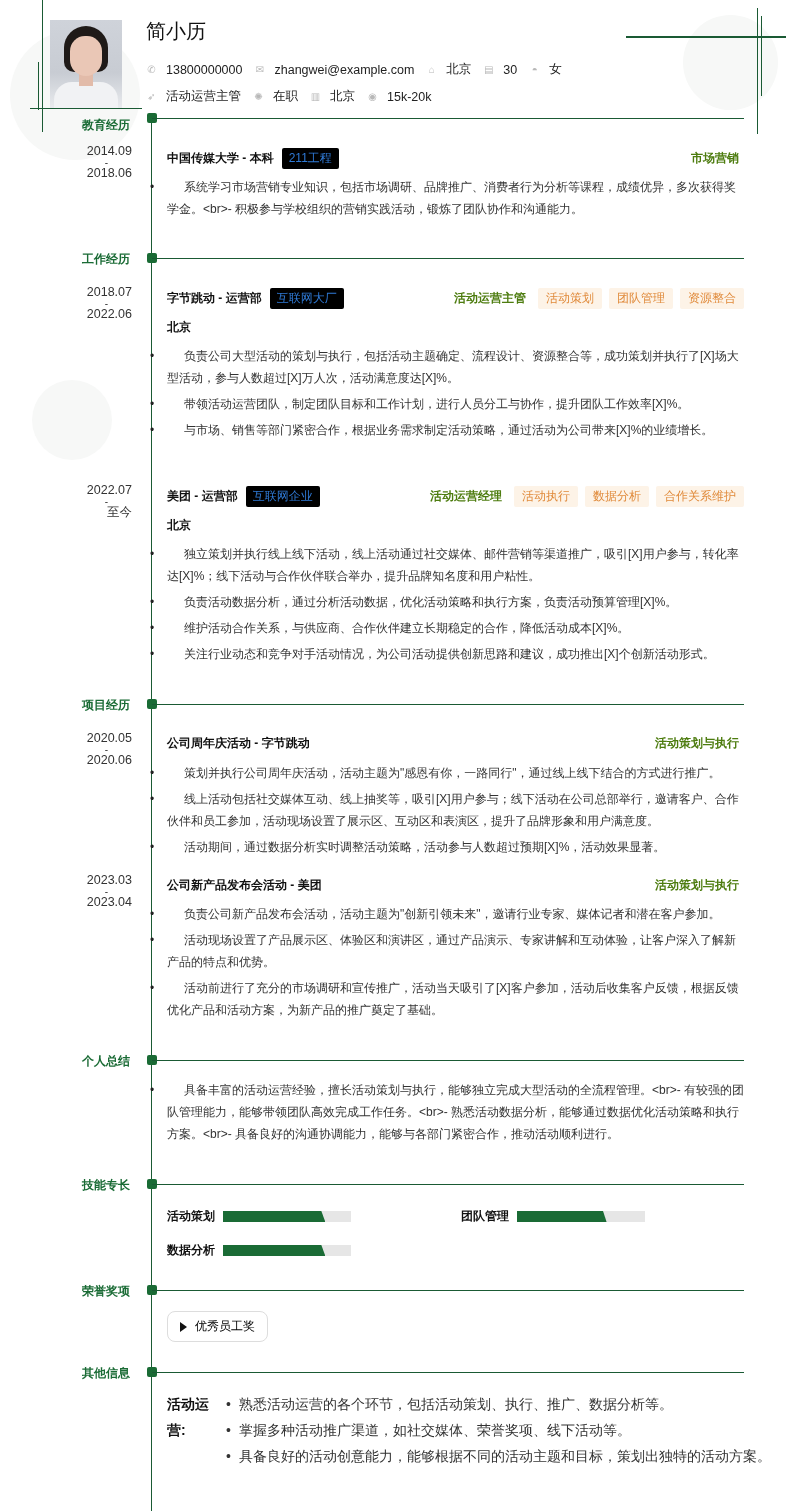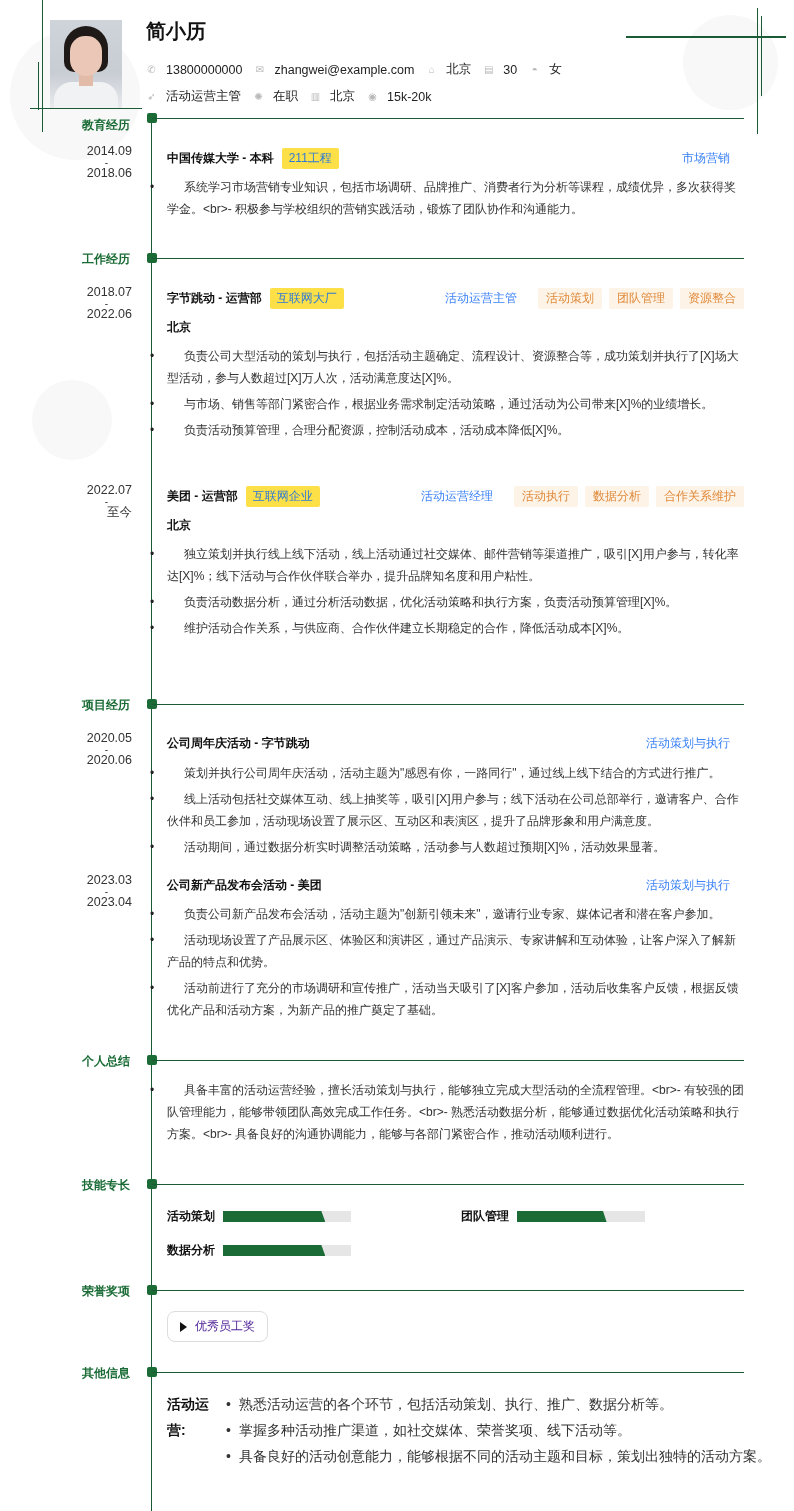--- a/index.html
+++ b/index.html
@@ -5,43 +5,43 @@
 *{box-sizing:border-box;margin:0;padding:0}
 body{width:794px;height:1511px;background:#fff;font-family:"Liberation Sans","DejaVu Sans",sans-serif;color:#222;position:relative;overflow:hidden;font-size:12px}
 .deco-circle{position:absolute;border-radius:50%;background:#f7f8f7}
 .vline{position:absolute;background:#1a5a34;width:1px}
 .hline{position:absolute;background:#1a5a34;height:1px}
 .photo{position:absolute;left:50px;top:20px;width:72px;height:88px;background:linear-gradient(180deg,#cfd3da 0%,#c8ccd3 60%,#e9ebee 100%);overflow:hidden}
 .photo .hair{position:absolute;left:14px;top:6px;width:44px;height:46px;border-radius:22px 22px 10px 10px;background:#1f1a18}
 .photo .face{position:absolute;left:20px;top:16px;width:32px;height:40px;border-radius:15px 15px 16px 16px;background:#eac7b6}
 .photo .neck{position:absolute;left:29px;top:52px;width:14px;height:14px;background:#e2bba9}
 .photo .shirt{position:absolute;left:4px;top:62px;width:64px;height:30px;border-radius:18px 18px 0 0;background:#f1f2f4}
-.name{position:absolute;left:146px;top:18px;font-size:20px;font-weight:bold;color:#111}
+.name{position:absolute;left:146px;top:18px;font-size:20px;font-weight:normal;color:#111}
 .info-row{position:absolute;left:146px;display:flex;align-items:center;font-size:12.5px;color:#222}
 .info-row .item{display:flex;align-items:center;margin-right:12px}
 .info-row .ico{display:inline-block;width:11px;height:11px;margin-right:9px;color:#b8b8b8;font-size:10px;line-height:11px;text-align:center}
 .sec-title{position:absolute;left:70px;width:60px;text-align:right;font-size:12px;color:#1a6b35;font-weight:bold}
 .sec-dot{position:absolute;left:147px;width:10px;height:10px;background:#1a6b35;border-radius:2px}
 .sec-line{position:absolute;left:152px;right:50px;height:1px;background:#1a5a34}
 .date{position:absolute;left:70px;width:62px;text-align:right;font-size:12.5px;line-height:13px;color:#333}
 .date .dash{display:block;font-size:10px;line-height:9px;text-align:right;padding-right:24px}
 .entry-head{position:absolute;left:167px;right:50px;display:flex;align-items:center;font-size:12px}
 .entry-head .t{font-weight:bold;color:#111}
-.tag-blue{background:#fde047;color:#2f7ad6;padding:2px 7px;margin-left:8px;border-radius:2px;font-size:12px}
+.tag-blue{background:#000000;color:#2f7ad6;padding:2px 7px;margin-left:8px;border-radius:2px;font-size:12px}
 .tag-org{background:#fdf3e7;color:#e08a3a;padding:2px 8px;margin-left:7px;border-radius:2px;font-size:12px}
 .right{margin-left:auto;display:flex;align-items:center}
-.right .role{font-weight:normal;color:#3b82f6;margin-right:14px}
+.right .role{font-weight:bold;color:#4d7c0f;margin-right:5px}
 .sub{position:absolute;left:167px;font-weight:bold;font-size:12px;color:#111}
 .bullets{position:absolute;left:167px;right:50px;font-size:12px;line-height:22px;color:#333}
 .bullets .b{position:relative;margin-bottom:4px;text-indent:17px}
 .bullets .b::before{content:"•";position:absolute;left:-17px;top:0;text-indent:0;width:17px;color:#222}
 .skill{position:absolute;display:flex;align-items:center;font-size:12px;font-weight:bold;color:#111}
 .bar{width:128px;height:11px;background:#e6e6e6;margin-left:8px;position:relative}
 .bar .fill{position:absolute;left:0;top:0;height:11px;background:#1a6b35;clip-path:polygon(0 0,96% 0,100% 100%,0 100%)}
-.award{position:absolute;left:167px;top:1311px;border:1px solid #ddd;border-radius:8px;padding:6px 12px;font-size:12px;color:#4c1d95;display:flex;align-items:center}
+.award{position:absolute;left:167px;top:1311px;border:1px solid #ddd;border-radius:8px;padding:6px 12px;font-size:12px;color:#000000;display:flex;align-items:center}
 .award .tri{display:inline-block;width:0;height:0;border-left:7px solid #111;border-top:5px solid transparent;border-bottom:5px solid transparent;margin-right:8px}
 .other{position:absolute;left:167px;top:1391px;font-size:14px;line-height:26px;color:#333;display:flex}
 .other .lab{font-weight:bold;color:#111;width:56px}
 .other ul{list-style:none}
 .other li{position:relative;padding-left:16px}
 .other li::before{content:"•";position:absolute;left:3px}
 </style>
 </head>
 <body>
 
@@ -132,40 +132,41 @@
   <span class="right">
     <span class="role">活动运营主管</span>
     <span class="tag-org">活动策划</span>
     <span class="tag-org">团队管理</span>
     <span class="tag-org">资源整合</span>
   </span>
 </div>
 <div class="sub" style="top:319px">北京</div>
 <div class="bullets" style="top:345px">
   <div class="b">负责公司大型活动的策划与执行，包括活动主题确定、流程设计、资源整合等，成功策划并执行了[X]场大型活动，参与人数超过[X]万人次，活动满意度达[X]%。</div>
+  <div class="b">带领活动运营团队，制定团队目标和工作计划，进行人员分工与协作，提升团队工作效率[X]%。</div>
   <div class="b">与市场、销售等部门紧密合作，根据业务需求制定活动策略，通过活动为公司带来[X]%的业绩增长。</div>
-  <div class="b">负责活动预算管理，合理分配资源，控制活动成本，活动成本降低[X]%。</div>
 </div>
 
 <div class="date" style="top:484px"><span>2022.07</span><span class="dash">-</span><span>至今</span></div>
 <div class="entry-head" style="top:486px">
   <span class="t">美团 - 运营部</span>
   <span class="tag-blue">互联网企业</span>
   <span class="right">
     <span class="role">活动运营经理</span>
     <span class="tag-org">活动执行</span>
     <span class="tag-org">数据分析</span>
     <span class="tag-org">合作关系维护</span>
   </span>
 </div>
 <div class="sub" style="top:517px">北京</div>
 <div class="bullets" style="top:543px">
   <div class="b">独立策划并执行线上线下活动，线上活动通过社交媒体、邮件营销等渠道推广，吸引[X]用户参与，转化率达[X]%；线下活动与合作伙伴联合举办，提升品牌知名度和用户粘性。</div>
   <div class="b">负责活动数据分析，通过分析活动数据，优化活动策略和执行方案，负责活动预算管理[X]%。</div>
   <div class="b">维护活动合作关系，与供应商、合作伙伴建立长期稳定的合作，降低活动成本[X]%。</div>
+  <div class="b">关注行业动态和竞争对手活动情况，为公司活动提供创新思路和建议，成功推出[X]个创新活动形式。</div>
 </div>
 
 <div class="sec-title" style="top:697px">项目经历</div>
 <div class="sec-dot" style="top:699px"></div>
 <div class="sec-line" style="top:704px"></div>
 
 <div class="date" style="top:732px"><span>2020.05</span><span class="dash">-</span><span>2020.06</span></div>
 <div class="entry-head" style="top:735px">
   <span class="t">公司周年庆活动 - 字节跳动</span>
   <span class="right">

